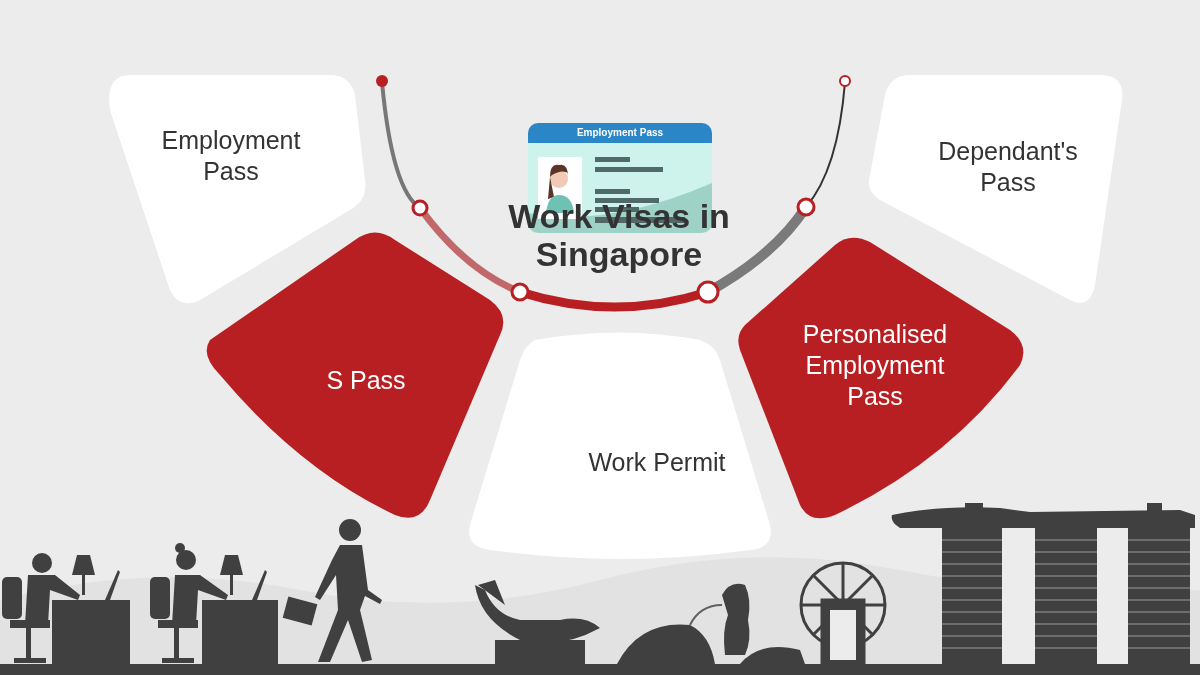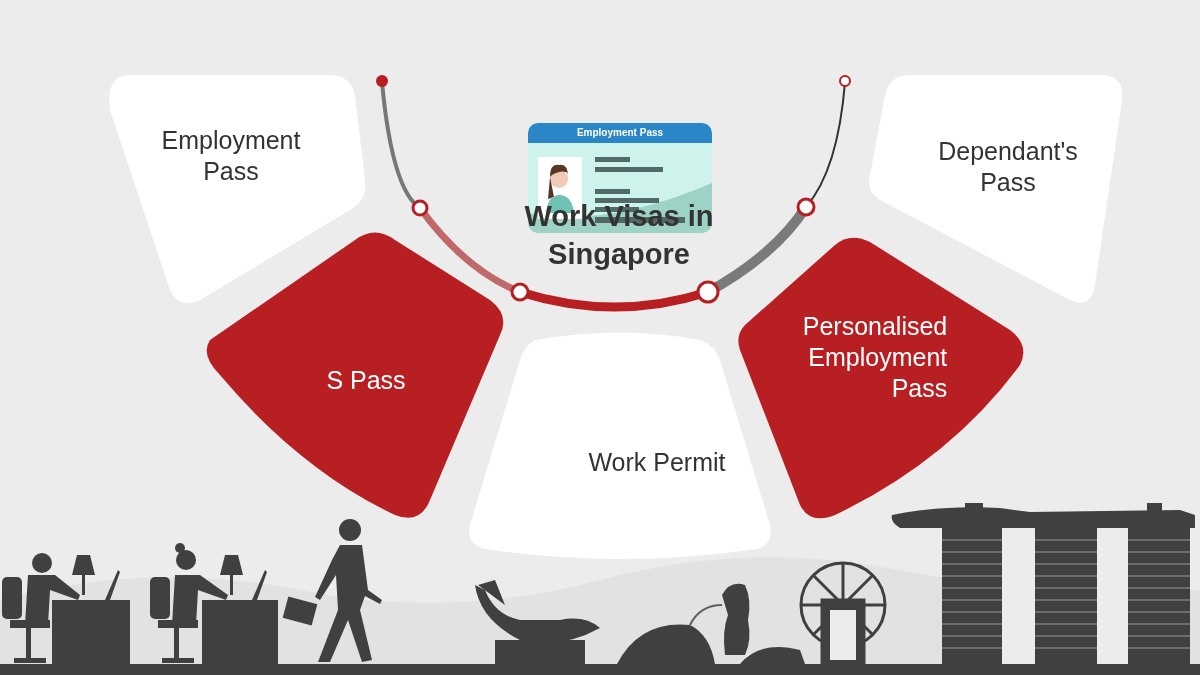--- a/index.html
+++ b/index.html
@@ -18,21 +18,21 @@
     line-height: 31px;
     font-size: 25px;
     transform: translate(-50%, -50%);
     white-space: nowrap;
   }
   .label.dark { color: #333333; }
   .label.light { color: #ffffff; }
   .title {
     position: absolute; left: 619px; top: 235px;
     transform: translate(-50%, -50%);
-    font-weight: bold; font-size: 29px; line-height: 38px;
+    font-weight: bold; font-size: 34px; line-height: 38px;
     color: #333333; text-align: center; white-space: nowrap;
   }
   .card {
     position: absolute; left: 528px; top: 76px; width: 184px; height: 110px;
     border-radius: 10px; overflow: hidden; background: #cdf3ec; margin-top: 47px;
   }
   .card-head {
     height: 20px; background: #2a86c7; color: #ffffff;
     font-size: 10px; font-weight: bold; text-align: center; line-height: 20px;
   }
@@ -183,21 +183,21 @@
   </div>
 
   <div class="label light" style="left:366px; top:380px;">
     <div>S Pass</div>
   </div>
 
   <div class="label dark" style="left:617px; top:462px;margin-left:40px;">
     <div>Work Permit</div>
   </div>
 
-  <div class="label light" style="left:875px; top:357px;text-align:right;">
+  <div class="label light" style="left:875px; top:365px;">
     <div>Personalised</div>
     <div>Employment</div>
     <div>Pass</div>
   </div>
 
   <div class="label dark" style="left:1008px; top:167px;">
     <div>Dependant's</div>
     <div>Pass</div>
   </div>
 

